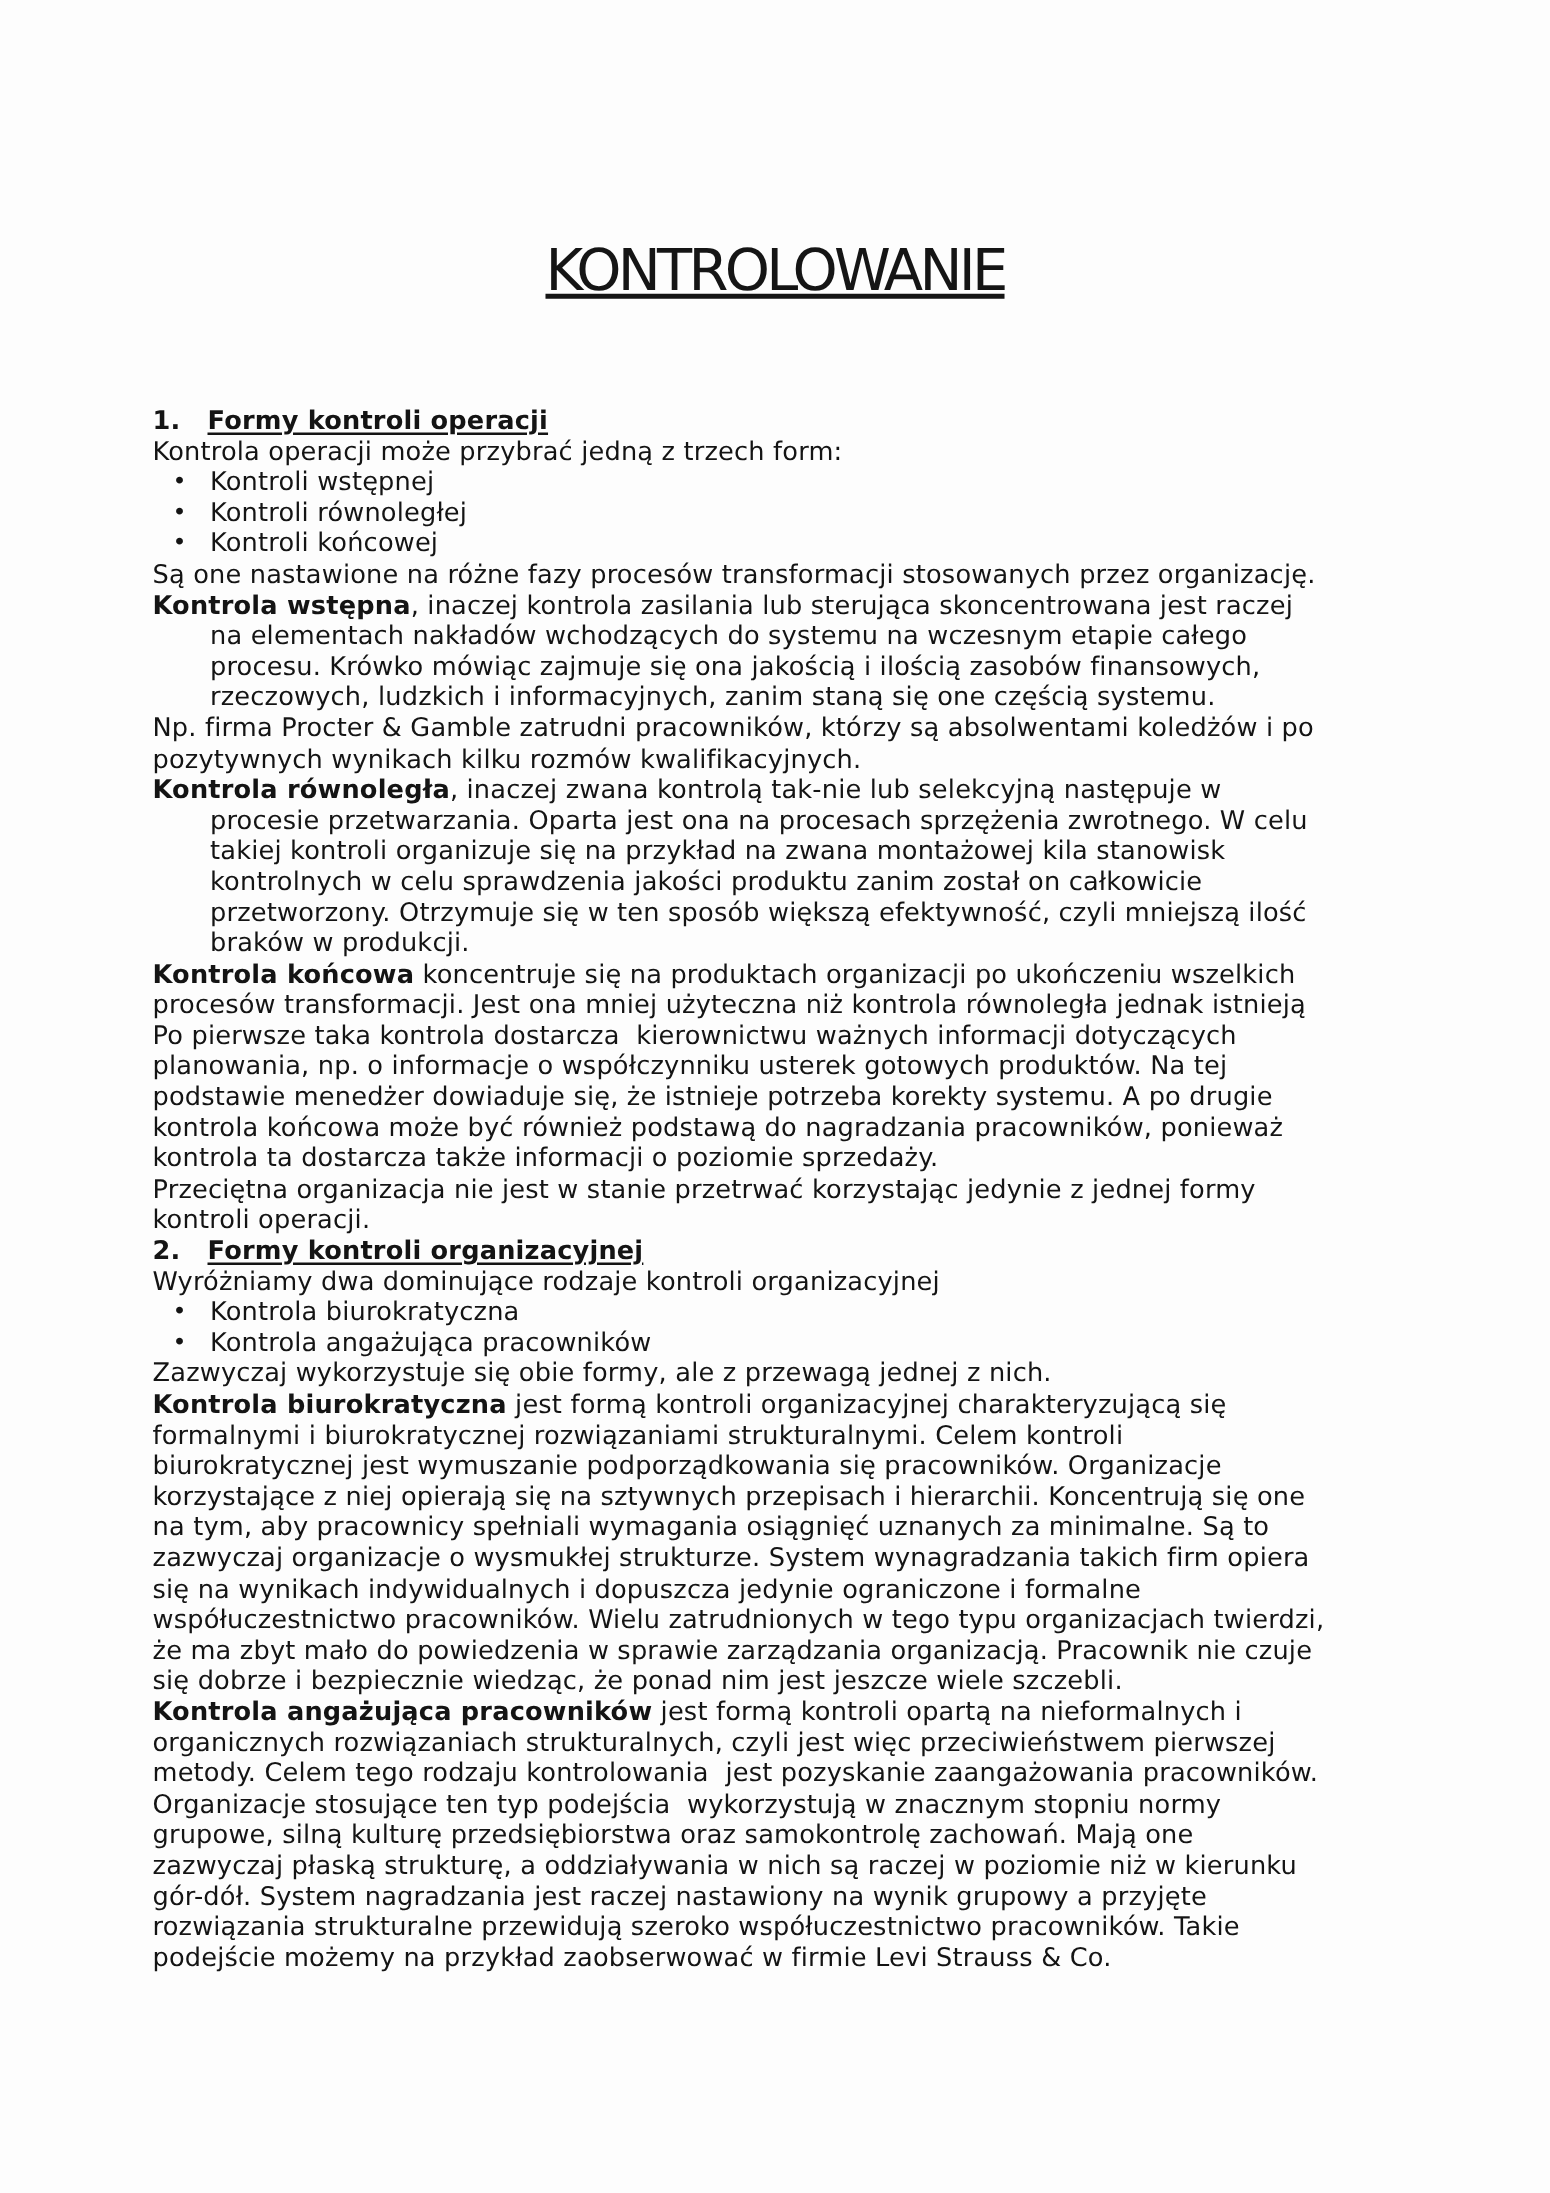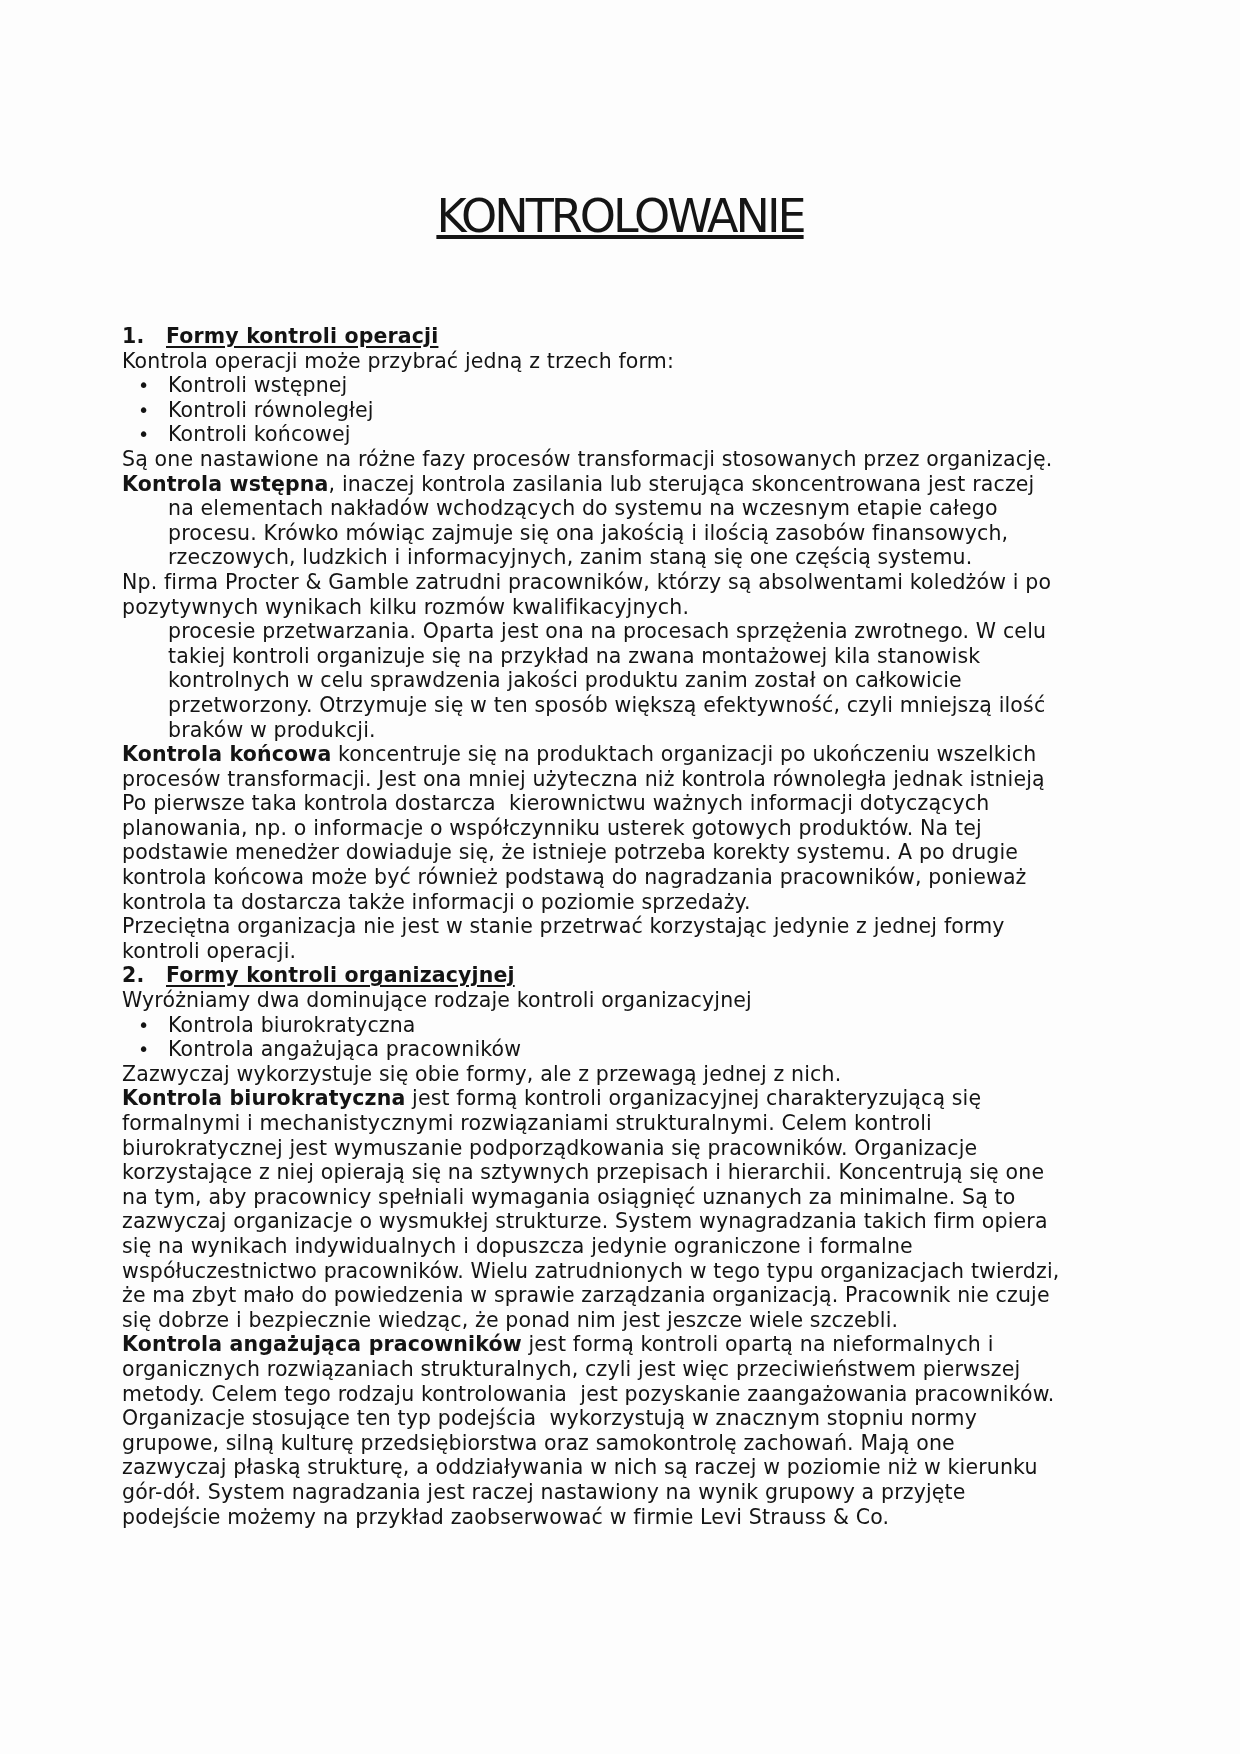--- a/index.html
+++ b/index.html
@@ -60,51 +60,53 @@
       <div class="ln bullet"><span class="dot">•</span><span>Kontroli wstępnej</span></div>
       <div class="ln bullet"><span class="dot">•</span><span>Kontroli równoległej</span></div>
       <div class="ln bullet"><span class="dot">•</span><span>Kontroli końcowej</span></div>
       <div class="ln"><span>Są one nastawione na różne fazy procesów transformacji stosowanych przez organizację.</span></div>
       <div class="ln"><span class="bold">Kontrola wstępna</span><span>, inaczej kontrola zasilania lub sterująca skoncentrowana jest raczej</span></div>
       <div class="ln indent"><span>na elementach nakładów wchodzących do systemu na wczesnym etapie całego</span></div>
       <div class="ln indent"><span>procesu. Krówko mówiąc zajmuje się ona jakością i ilością zasobów finansowych,</span></div>
       <div class="ln indent"><span>rzeczowych, ludzkich i informacyjnych, zanim staną się one częścią systemu.</span></div>
       <div class="ln"><span>Np. firma Procter &amp; Gamble zatrudni pracowników, którzy są absolwentami koledżów i po</span></div>
       <div class="ln"><span>pozytywnych wynikach kilku rozmów kwalifikacyjnych.</span></div>
+      <div class="ln"><span class="bold">Kontrola równoległa</span><span>, inaczej zwana kontrolą tak-nie lub selekcyjną następuje w</span></div>
       <div class="ln indent"><span>procesie przetwarzania. Oparta jest ona na procesach sprzężenia zwrotnego. W celu</span></div>
       <div class="ln indent"><span>takiej kontroli organizuje się na przykład na zwana montażowej kila stanowisk</span></div>
       <div class="ln indent"><span>kontrolnych w celu sprawdzenia jakości produktu zanim został on całkowicie</span></div>
       <div class="ln indent"><span>przetworzony. Otrzymuje się w ten sposób większą efektywność, czyli mniejszą ilość</span></div>
       <div class="ln indent"><span>braków w produkcji.</span></div>
       <div class="ln"><span class="bold">Kontrola końcowa</span><span> koncentruje się na produktach organizacji po ukończeniu wszelkich</span></div>
       <div class="ln"><span>procesów transformacji. Jest ona mniej użyteczna niż kontrola równoległa jednak istnieją</span></div>
       <div class="ln"><span>Po pierwsze taka kontrola dostarcza  kierownictwu ważnych informacji dotyczących</span></div>
       <div class="ln"><span>planowania, np. o informacje o współczynniku usterek gotowych produktów. Na tej</span></div>
       <div class="ln"><span>podstawie menedżer dowiaduje się, że istnieje potrzeba korekty systemu. A po drugie</span></div>
       <div class="ln"><span>kontrola końcowa może być również podstawą do nagradzania pracowników, ponieważ</span></div>
       <div class="ln"><span>kontrola ta dostarcza także informacji o poziomie sprzedaży.</span></div>
       <div class="ln"><span>Przeciętna organizacja nie jest w stanie przetrwać korzystając jedynie z jednej formy</span></div>
       <div class="ln"><span>kontroli operacji.</span></div>
       <div class="ln heading"><span class="h-num">2.</span><span class="h-text">Formy kontroli organizacyjnej</span></div>
       <div class="ln"><span>Wyróżniamy dwa dominujące rodzaje kontroli organizacyjnej</span></div>
       <div class="ln bullet"><span class="dot">•</span><span>Kontrola biurokratyczna</span></div>
       <div class="ln bullet"><span class="dot">•</span><span>Kontrola angażująca pracowników</span></div>
       <div class="ln"><span>Zazwyczaj wykorzystuje się obie formy, ale z przewagą jednej z nich.</span></div>
       <div class="ln"><span class="bold">Kontrola biurokratyczna</span><span> jest formą kontroli organizacyjnej charakteryzującą się</span></div>
-      <div class="ln"><span>formalnymi i mechanistycznymi rozwiązaniami strukturalnymi. Celem kontroli</span></div>
+      <div class="ln"><span>formalnymi i biurokratycznej rozwiązaniami strukturalnymi. Celem kontroli</span></div>
       <div class="ln"><span>biurokratycznej jest wymuszanie podporządkowania się pracowników. Organizacje</span></div>
       <div class="ln"><span>korzystające z niej opierają się na sztywnych przepisach i hierarchii. Koncentrują się one</span></div>
       <div class="ln"><span>na tym, aby pracownicy spełniali wymagania osiągnięć uznanych za minimalne. Są to</span></div>
       <div class="ln"><span>zazwyczaj organizacje o wysmukłej strukturze. System wynagradzania takich firm opiera</span></div>
       <div class="ln"><span>się na wynikach indywidualnych i dopuszcza jedynie ograniczone i formalne</span></div>
       <div class="ln"><span>współuczestnictwo pracowników. Wielu zatrudnionych w tego typu organizacjach twierdzi,</span></div>
       <div class="ln"><span>że ma zbyt mało do powiedzenia w sprawie zarządzania organizacją. Pracownik nie czuje</span></div>
       <div class="ln"><span>się dobrze i bezpiecznie wiedząc, że ponad nim jest jeszcze wiele szczebli.</span></div>
       <div class="ln"><span class="bold">Kontrola angażująca pracowników</span><span> jest formą kontroli opartą na nieformalnych i</span></div>
       <div class="ln"><span>organicznych rozwiązaniach strukturalnych, czyli jest więc przeciwieństwem pierwszej</span></div>
       <div class="ln"><span>metody. Celem tego rodzaju kontrolowania  jest pozyskanie zaangażowania pracowników.</span></div>
       <div class="ln"><span>Organizacje stosujące ten typ podejścia  wykorzystują w znacznym stopniu normy</span></div>
       <div class="ln"><span>grupowe, silną kulturę przedsiębiorstwa oraz samokontrolę zachowań. Mają one</span></div>
       <div class="ln"><span>zazwyczaj płaską strukturę, a oddziaływania w nich są raczej w poziomie niż w kierunku</span></div>
       <div class="ln"><span>gór-dół. System nagradzania jest raczej nastawiony na wynik grupowy a przyjęte</span></div>
+      <div class="ln"><span>rozwiązania strukturalne przewidują szeroko współuczestnictwo pracowników. Takie</span></div>
       <div class="ln"><span>podejście możemy na przykład zaobserwować w firmie Levi Strauss &amp; Co.</span></div>
     </div>
 </div>
 
 </body></html>

